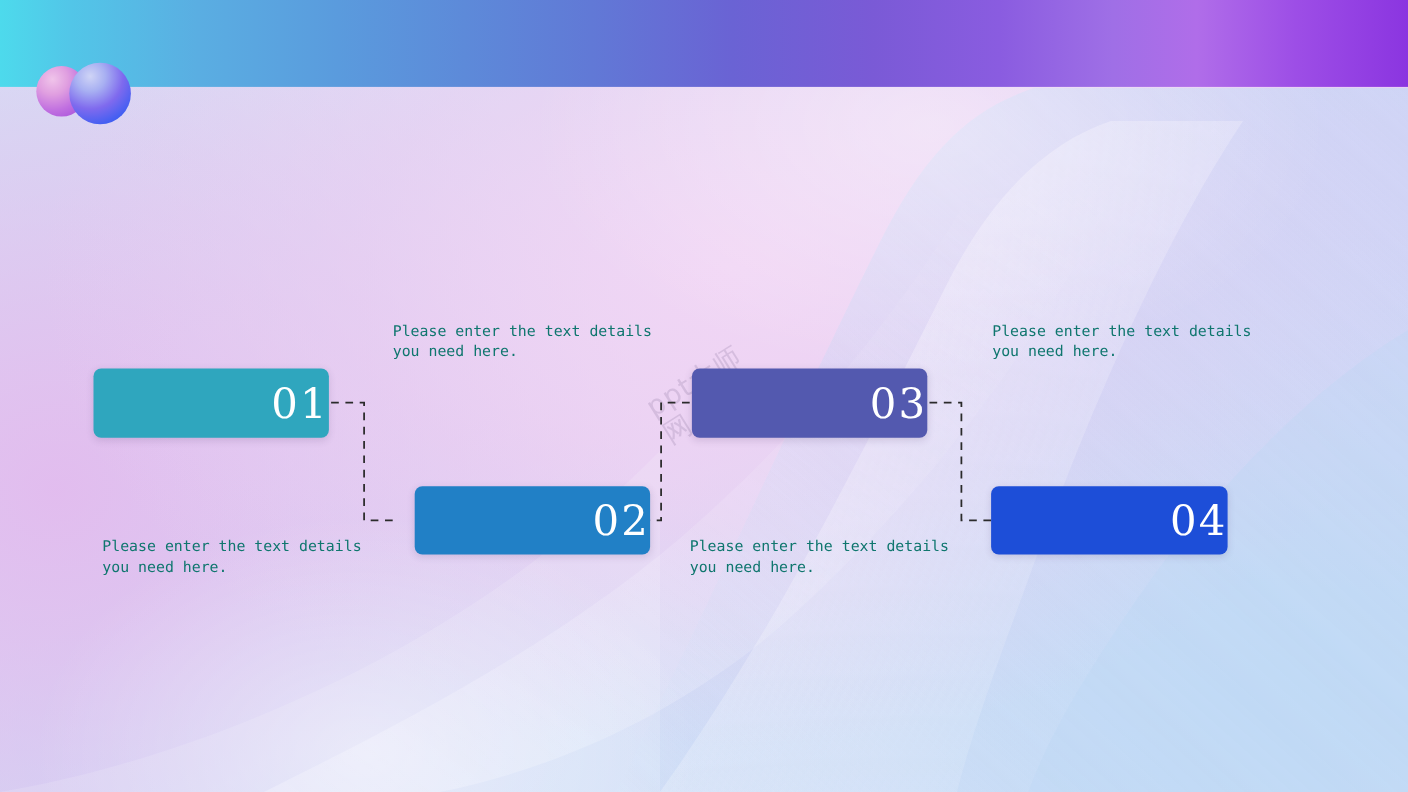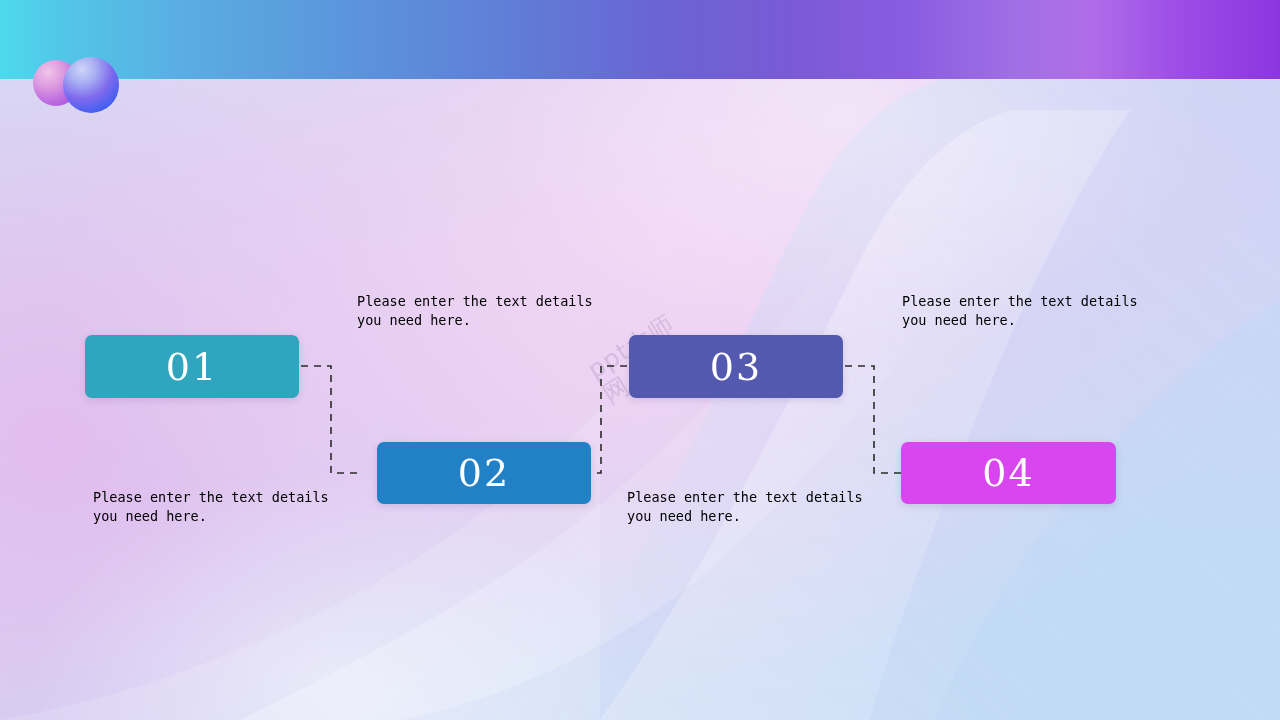--- a/index.html
+++ b/index.html
@@ -84,41 +84,41 @@
     user-select:none;
   }
 
   
   .connectors { position:absolute; inset:0; }
 
   
   .num-box {
     position:absolute;
     border-radius:7px;
-    display:flex; align-items:center; justify-content:center;
+    display:flex; align-items:center; justify-content:flex-end;
     box-shadow:0 2px 7px rgba(80,60,110,0.16);
   }
   .num-box .num {
     color:#ffffff;
     font-family:"DejaVu Serif", serif;
     font-size:38px;
     font-weight:400;
     letter-spacing:2px;
     line-height:1;
   }
 
   #box-01 { left:85px;  top:335px; width:214px; height:63px; }
   #box-02 { left:357px; top:442px; width:214px; height:62px;margin-left:20px; }
   #box-03 { left:629px; top:335px; width:214px; height:63px; }
   #box-04 { left:901px; top:442px; width:215px; height:62px; }
 
   
   .caption {
     position:absolute;
-    color:#000000;
+    color:#0f766e;
     font-family:"DejaVu Sans Mono", monospace;
     font-size:13.5px;
     line-height:19px;
     white-space:pre-line;
     letter-spacing:0px;
   }
   #cap-01 { left:93px;  top:488px; width:270px; }
   #cap-02 { left:357px; top:292px; width:270px; }
   #cap-03 { left:627px; top:488px; width:270px; }
   #cap-04 { left:902px; top:292px; width:270px; }
@@ -171,21 +171,21 @@
 
   <div class="num-box" id="box-01" style="background: rgb(47, 166, 190);">
     <span class="num">01</span>
   </div>
   <div class="num-box" id="box-02" style="background: rgb(33, 128, 198);">
     <span class="num">02</span>
   </div>
   <div class="num-box" id="box-03" style="background: rgb(83, 89, 175);">
     <span class="num">03</span>
   </div>
-  <div class="num-box" id="box-04" style="background: #d946ef;">
+  <div class="num-box" id="box-04" style="background: #1d4ed8;">
     <span class="num">04</span>
   </div>
 
   <div class="caption" id="cap-01">Please enter the text details
 you need here.</div>
   <div class="caption" id="cap-02">Please enter the text details
 you need here.</div>
   <div class="caption" id="cap-03">Please enter the text details
 you need here.</div>
   <div class="caption" id="cap-04">Please enter the text details

